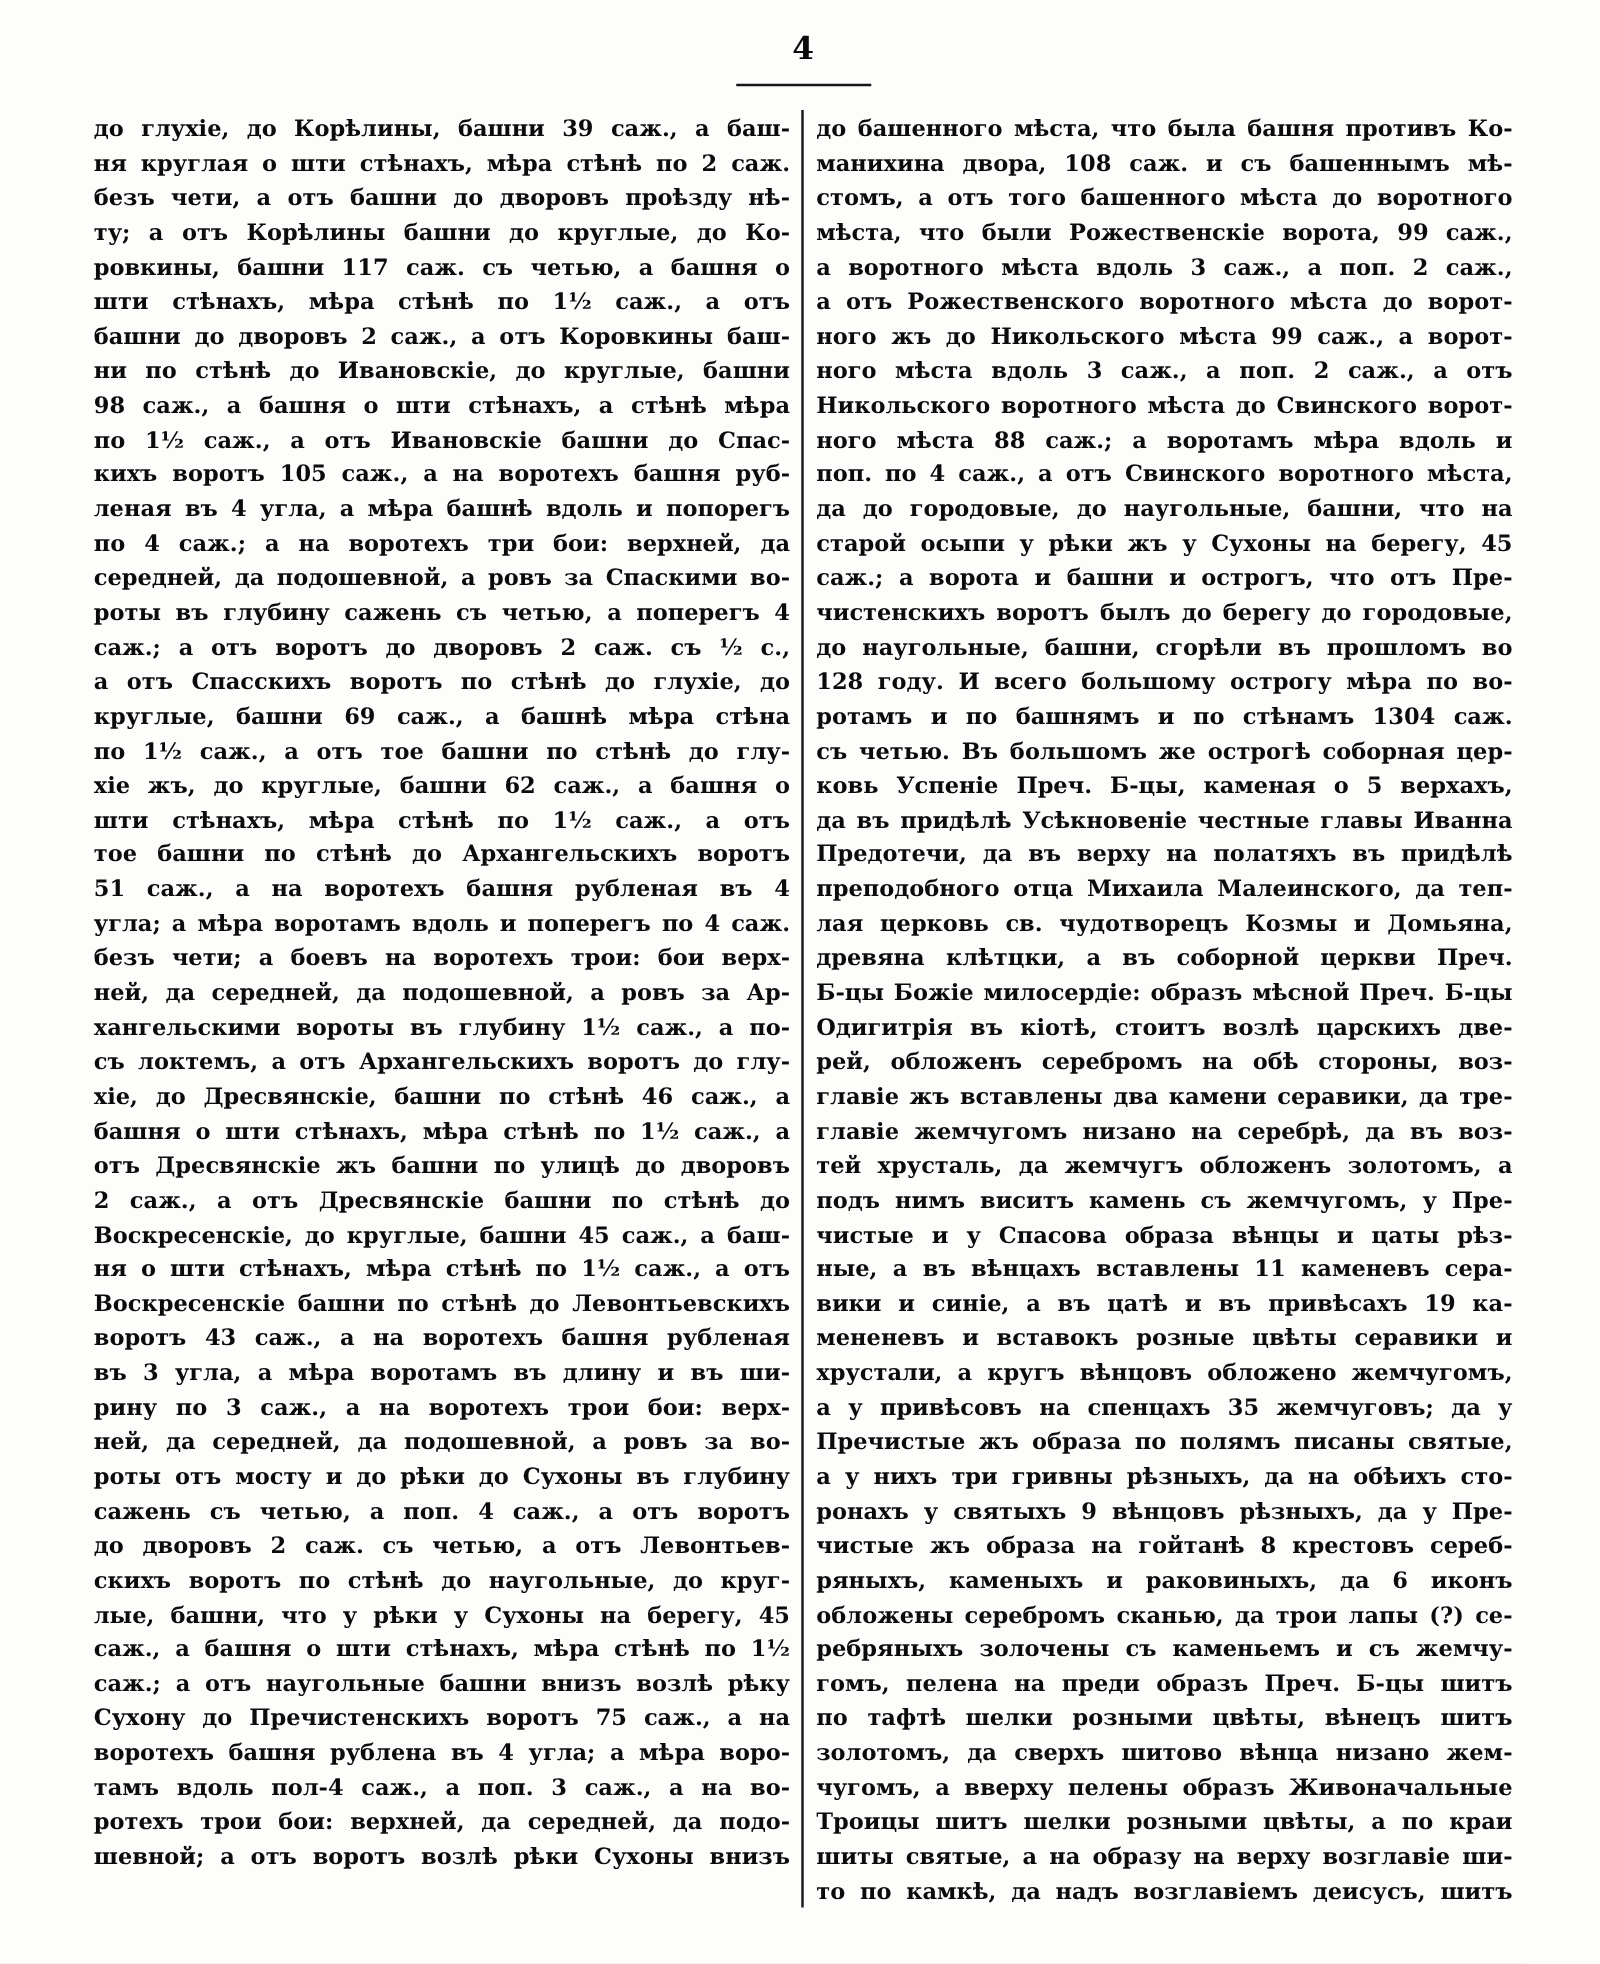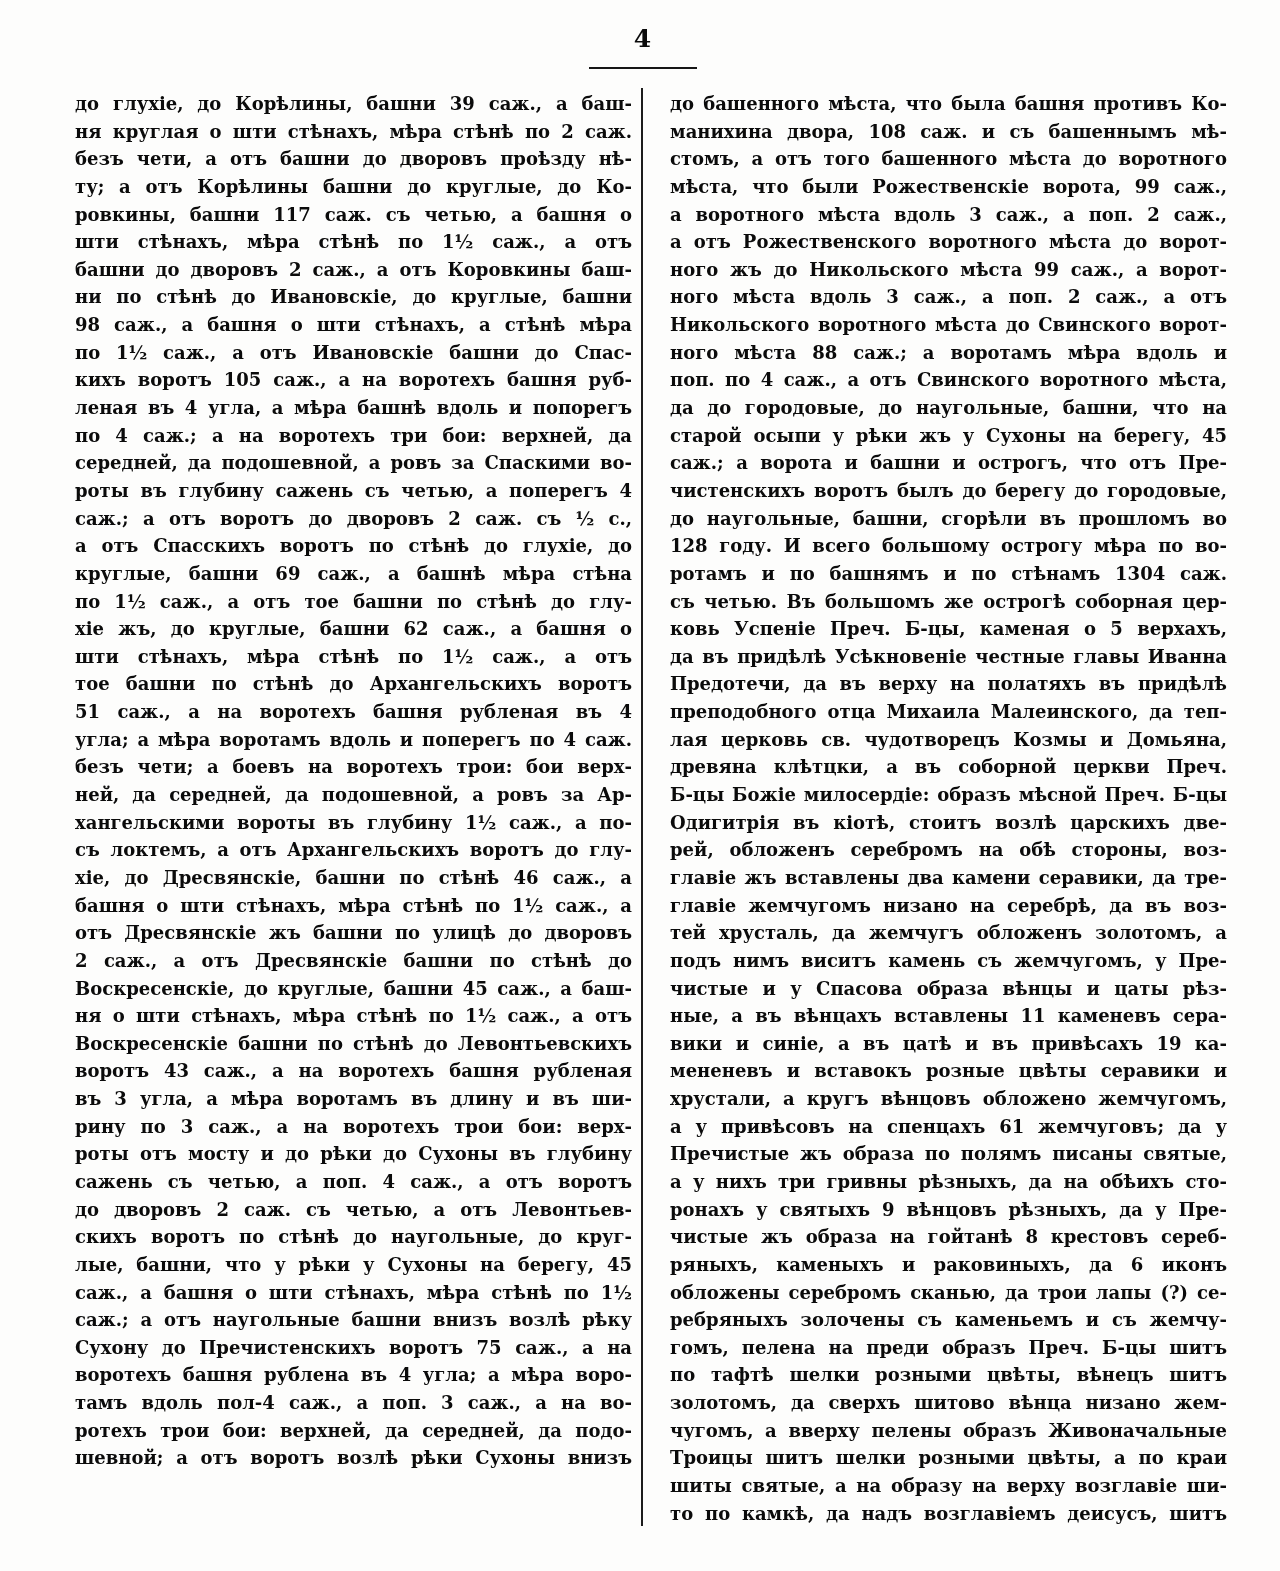--- a/index.html
+++ b/index.html
@@ -39,21 +39,21 @@
     top: 90px;
     left: 75px;
     width: 1137px;
     display: flex;
   }
   .column {
     width: 557px;
     flex: 0 0 557px;
   }
   .column.right-col {
-    margin-left: 38px;
+    margin-left: 21px;
   }
   .column-divider {
     position: absolute;
     top: 88px;
     left: 641px;
     width: 2px;
     height: 1438px;
     background: #1c1c1c;
   }
   .text-line {
@@ -110,20 +110,21 @@
         <div class="text-line">хіе, до Дресвянскіе, башни по стѣнѣ 46 саж., а</div>
         <div class="text-line">башня о шти стѣнахъ, мѣра стѣнѣ по 1½ саж., а</div>
         <div class="text-line">отъ Дресвянскіе жъ башни по улицѣ до дворовъ</div>
         <div class="text-line">2 саж., а отъ Дресвянскіе башни по стѣнѣ до</div>
         <div class="text-line">Воскресенскіе, до круглые, башни 45 саж., а баш-</div>
         <div class="text-line">ня о шти стѣнахъ, мѣра стѣнѣ по 1½ саж., а отъ</div>
         <div class="text-line">Воскресенскіе башни по стѣнѣ до Левонтьевскихъ</div>
         <div class="text-line">воротъ 43 саж., а на воротехъ башня рубленая</div>
         <div class="text-line">въ 3 угла, а мѣра воротамъ въ длину и въ ши-</div>
         <div class="text-line">рину по 3 саж., а на воротехъ трои бои: верх-</div>
+        <div class="text-line">ней, да середней, да подошевной, а ровъ за во-</div>
         <div class="text-line">роты отъ мосту и до рѣки до Сухоны въ глубину</div>
         <div class="text-line">сажень съ четью, а поп. 4 саж., а отъ воротъ</div>
         <div class="text-line">до дворовъ 2 саж. съ четью, а отъ Левонтьев-</div>
         <div class="text-line">скихъ воротъ по стѣнѣ до наугольные, до круг-</div>
         <div class="text-line">лые, башни, что у рѣки у Сухоны на берегу, 45</div>
         <div class="text-line">саж., а башня о шти стѣнахъ, мѣра стѣнѣ по 1½</div>
         <div class="text-line">саж.; а отъ наугольные башни внизъ возлѣ рѣку</div>
         <div class="text-line">Сухону до Пречистенскихъ воротъ 75 саж., а на</div>
         <div class="text-line">воротехъ башня рублена въ 4 угла; а мѣра воро-</div>
         <div class="text-line">тамъ вдоль пол-4 саж., а поп. 3 саж., а на во-</div>
@@ -161,21 +162,21 @@
         <div class="text-line">рей, обложенъ серебромъ на обѣ стороны, воз-</div>
         <div class="text-line">главіе жъ вставлены два камени серавики, да тре-</div>
         <div class="text-line">главіе жемчугомъ низано на серебрѣ, да въ воз-</div>
         <div class="text-line">тей хрусталь, да жемчугъ обложенъ золотомъ, а</div>
         <div class="text-line">подъ нимъ виситъ камень съ жемчугомъ, у Пре-</div>
         <div class="text-line">чистые и у Спасова образа вѣнцы и цаты рѣз-</div>
         <div class="text-line">ные, а въ вѣнцахъ вставлены 11 каменевъ сера-</div>
         <div class="text-line">вики и синіе, а въ цатѣ и въ привѣсахъ 19 ка-</div>
         <div class="text-line">мененевъ и вставокъ розные цвѣты серавики и</div>
         <div class="text-line">хрустали, а кругъ вѣнцовъ обложено жемчугомъ,</div>
-        <div class="text-line">а у привѣсовъ на спенцахъ 61 жемчуговъ; да у</div>
+        <div class="text-line">а у привѣсовъ на спенцахъ 35 жемчуговъ; да у</div>
         <div class="text-line">Пречистые жъ образа по полямъ писаны святые,</div>
         <div class="text-line">а у нихъ три гривны рѣзныхъ, да на обѣихъ сто-</div>
         <div class="text-line">ронахъ у святыхъ 9 вѣнцовъ рѣзныхъ, да у Пре-</div>
         <div class="text-line">чистые жъ образа на гойтанѣ 8 крестовъ сереб-</div>
         <div class="text-line">ряныхъ, каменыхъ и раковиныхъ, да 6 иконъ</div>
         <div class="text-line">обложены серебромъ сканью, да трои лапы (?) се-</div>
         <div class="text-line">ребряныхъ золочены съ каменьемъ и съ жемчу-</div>
         <div class="text-line">гомъ, пелена на преди образъ Преч. Б-цы шитъ</div>
         <div class="text-line">по тафтѣ шелки розными цвѣты, вѣнецъ шитъ</div>
         <div class="text-line">золотомъ, да сверхъ шитово вѣнца низано жем-</div>

